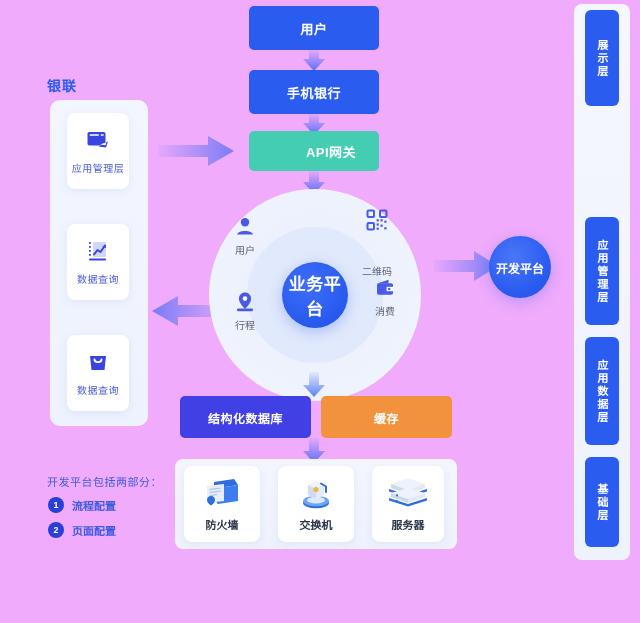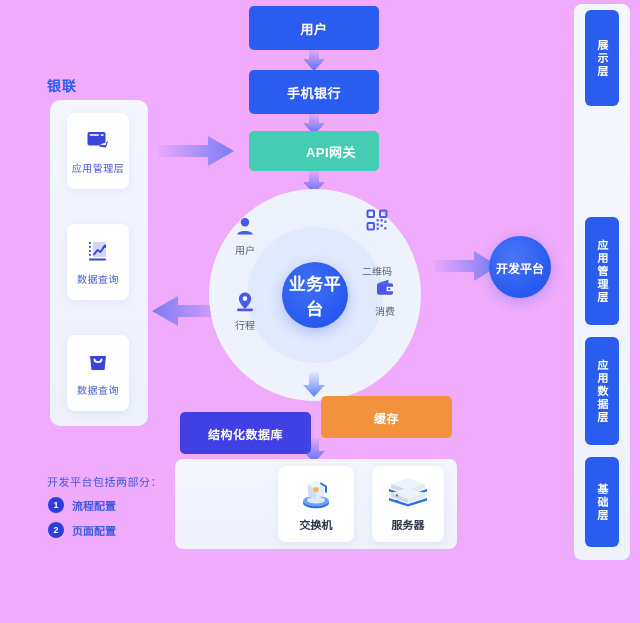--- a/index.html
+++ b/index.html
@@ -332,34 +332,47 @@
   </svg>
 
   <div class="abs center-text" id="devplat-circle" style="left:489px; top:236px; width:62px; height:62px;">
     <span>开发平台</span>
   </div>
 
   <svg class="abs" style="left:298px; top:372px;" width="32" height="26">
     <path d="M11,0 L21,0 L21,13 L27,13 L16,25 L5,13 L11,13 Z" fill="url(#gradDown)"></path>
   </svg>
 
-  <div class="abs data-box indigo center-text" style="left:180px; top:412px; width:131px; height:42px;">
+  <div class="abs data-box indigo center-text" style="left:180px; top:396px; width:131px; height:42px;">
     <span>结构化数据库</span>
   </div>
 
   <div class="abs data-box orange center-text" style="left:321px; top:396px; width:131px; height:42px;">
     <span>缓存</span>
   </div>
 
   <svg class="abs" style="left:298px; top:438px;" width="32" height="26">
     <path d="M11,0 L21,0 L21,13 L27,13 L16,25 L5,13 L11,13 Z" fill="url(#gradDown)"></path>
   </svg>
 
   <div class="abs" id="infra-panel" style="left:175px; top:459px; width:282px; height:90px;"></div>
 
+  <div class="abs infra-card" style="left:184px; top:466px; width:76px; height:76px;">
+    <svg width="40" height="34" viewBox="0 0 40 34">
+      <path d="M12,6 L32,3 L36,9 L16,12 Z" fill="#2f6de0"></path>
+      <path d="M12,6 L16,12 L16,28 L12,22 Z" fill="#1b4fc0"></path>
+      <path d="M16,12 L36,9 L36,25 L16,28 Z" fill="#3f7cf0"></path>
+      <path d="M5,10 L22,8 L22,25 L5,27 Z" fill="#e9eefb"></path>
+      <path d="M7.5,13.5 L19,12.2" stroke="#b9c8e8" stroke-width="1.3"></path>
+      <path d="M7.5,16.5 L19,15.2" stroke="#b9c8e8" stroke-width="1.3"></path>
+      <path d="M7.5,19.5 L15,18.7" stroke="#b9c8e8" stroke-width="1.3"></path>
+      <path d="M9,20 C6.2,20 5,22 5,24 C5,27 9,29.5 9,29.5 C9,29.5 13,27 13,24 C13,22 11.8,20 9,20 Z" fill="#2f6de0"></path>
+    </svg>
+    <div class="cap">防火墙</div>
+  </div>
 
   <div class="abs infra-card" style="left:278px; top:466px; width:76px; height:76px;">
     <svg width="40" height="34" viewBox="0 0 40 34">
       <ellipse cx="20" cy="27" rx="13" ry="5.2" fill="#2f6de0"></ellipse>
       <ellipse cx="20" cy="25" rx="13" ry="5.2" fill="#6ea4f7"></ellipse>
       <ellipse cx="20" cy="24.2" rx="9" ry="3.4" fill="#dde8fb"></ellipse>
       <path d="M12,9 L20,5 L28,9 L28,19 L20,23 L12,19 Z" fill="#edf2fc"></path>
       <path d="M12,9 L20,13 L20,23 L12,19 Z" fill="#cfdcf4"></path>
       <path d="M20,13 L28,9 L28,19 L20,23 Z" fill="#e3ecfb"></path>
       <circle cx="20" cy="13.6" r="2.6" fill="#f5b63c"></circle>

